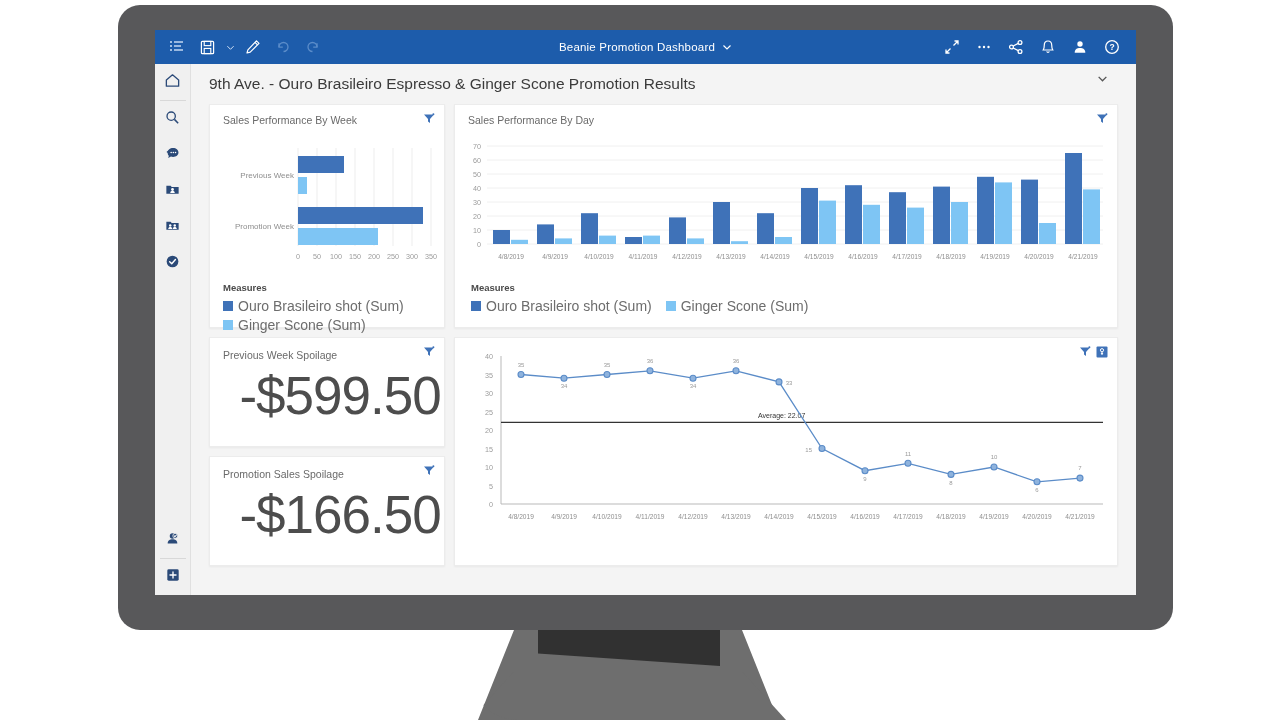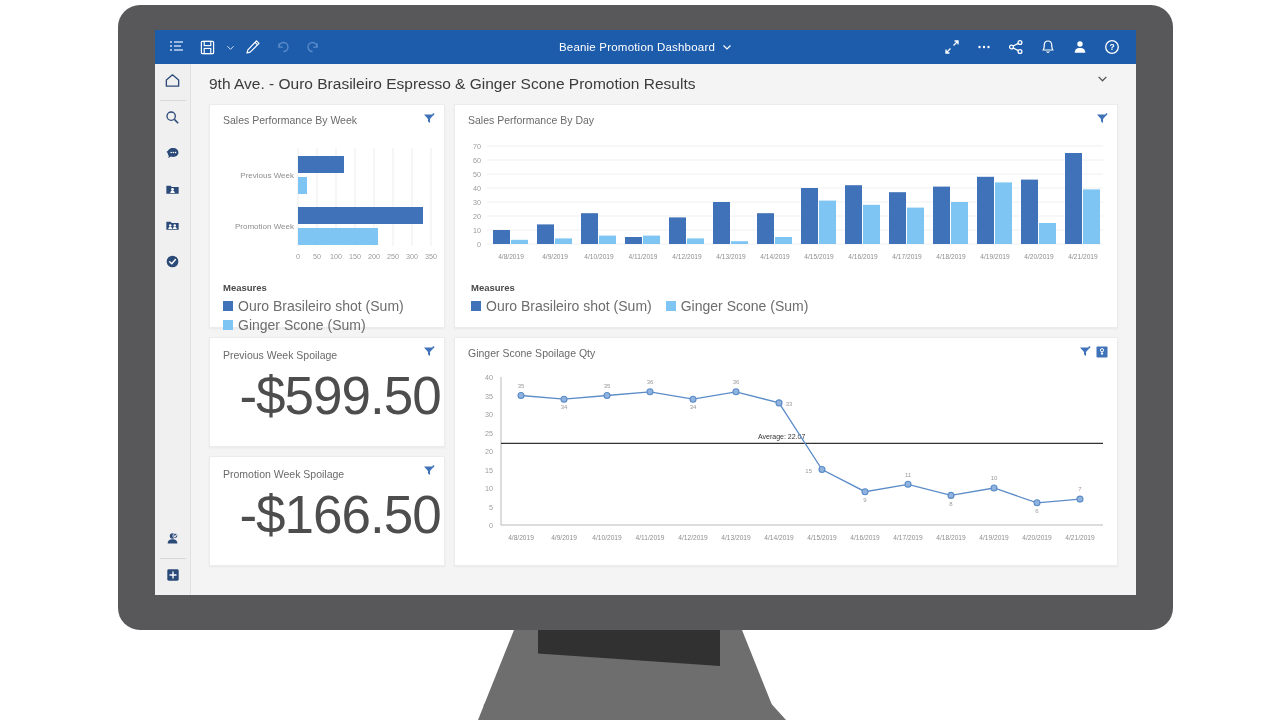--- a/index.html
+++ b/index.html
@@ -518,35 +518,34 @@
                   <svg width="12" height="12" viewBox="0 0 12 12">
                     <path d="M1 1.6 L11 1.6 L7 6 L7 10 L5 8.6 L5 6 Z" fill="#3f72b8"></path>
                     <circle cx="10.4" cy="1.3" r="1" fill="#3f72b8"></circle>
                   </svg>
                 </span>
               </div>
               <div class="kpi-value">-$599.50</div>
             </div>
 
             <div class="card" style="height:110px;">
-              <div class="card-title" style="padding-top:11px">Promotion Week Spoilage</div>
+              <div class="card-title" style="padding-top:11px">Promotion Sales Spoilage</div>
               <div class="card-icons">
                 <span class="icon-btn">
                   <svg width="12" height="12" viewBox="0 0 12 12">
                     <path d="M1 1.6 L11 1.6 L7 6 L7 10 L5 8.6 L5 6 Z" fill="#3f72b8"></path>
                     <circle cx="10.4" cy="1.3" r="1" fill="#3f72b8"></circle>
                   </svg>
                 </span>
               </div>
               <div class="kpi-value">-$166.50</div>
             </div>
           </div>
 
           <div class="card" style="width:664px; height:229px;">
-            <div class="card-title">Ginger Scone Spoilage Qty</div>
             <div class="card-icons">
               <span class="icon-btn">
                 <svg width="12" height="12" viewBox="0 0 12 12">
                   <path d="M1 1.6 L11 1.6 L7 6 L7 10 L5 8.6 L5 6 Z" fill="#3f72b8"></path>
                   <circle cx="10.4" cy="1.3" r="1" fill="#3f72b8"></circle>
                 </svg>
               </span>
               <span class="icon-btn">
                 <svg width="12" height="12" viewBox="0 0 12 12">
                   <rect x="0.5" y="0.5" width="11" height="11" rx="1" fill="#3f72b8"></rect>

